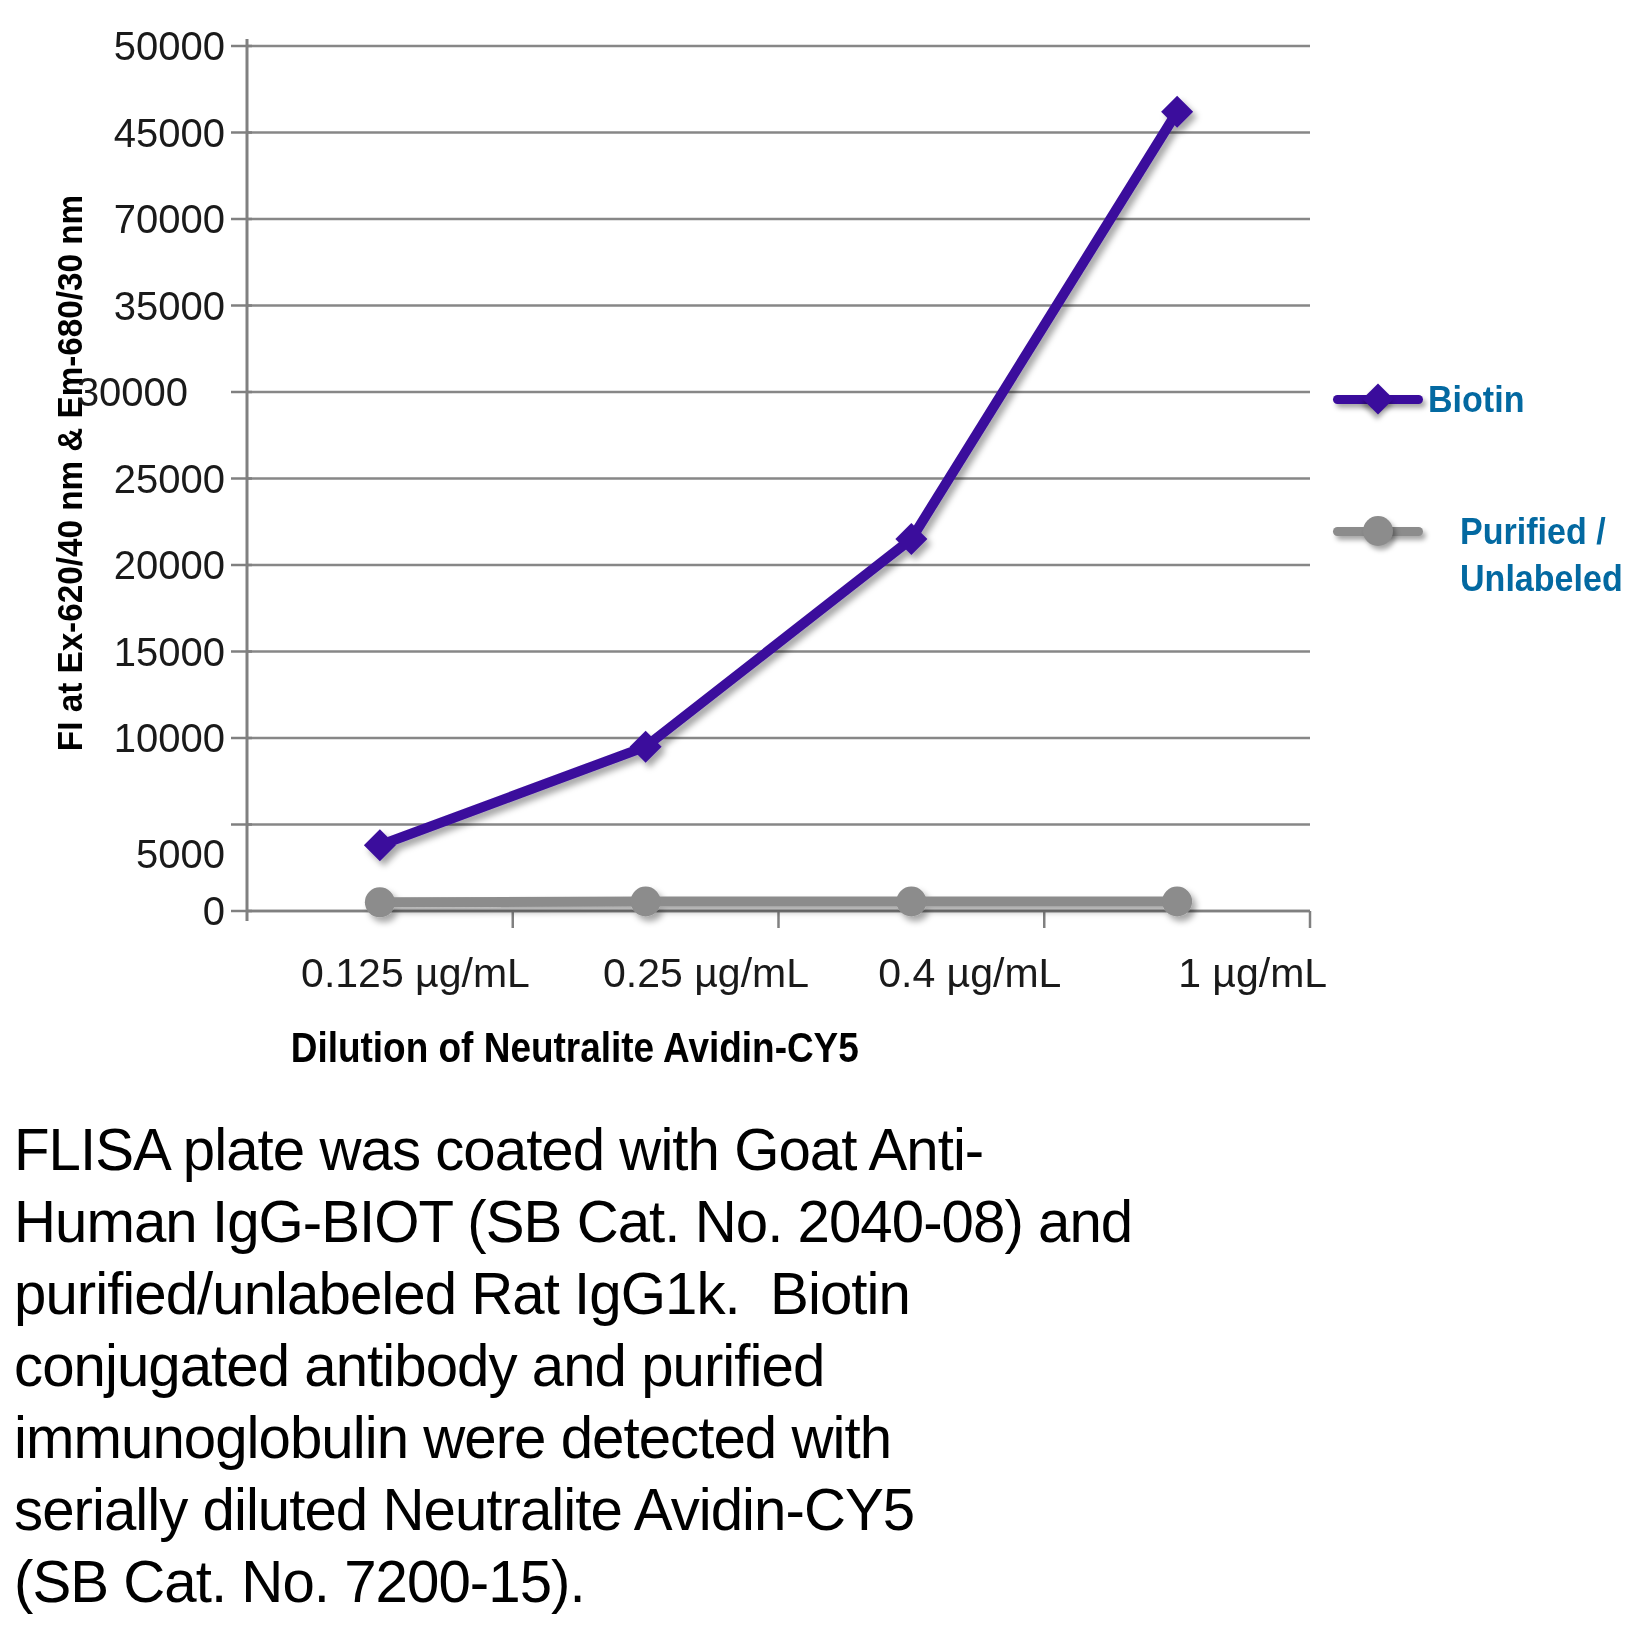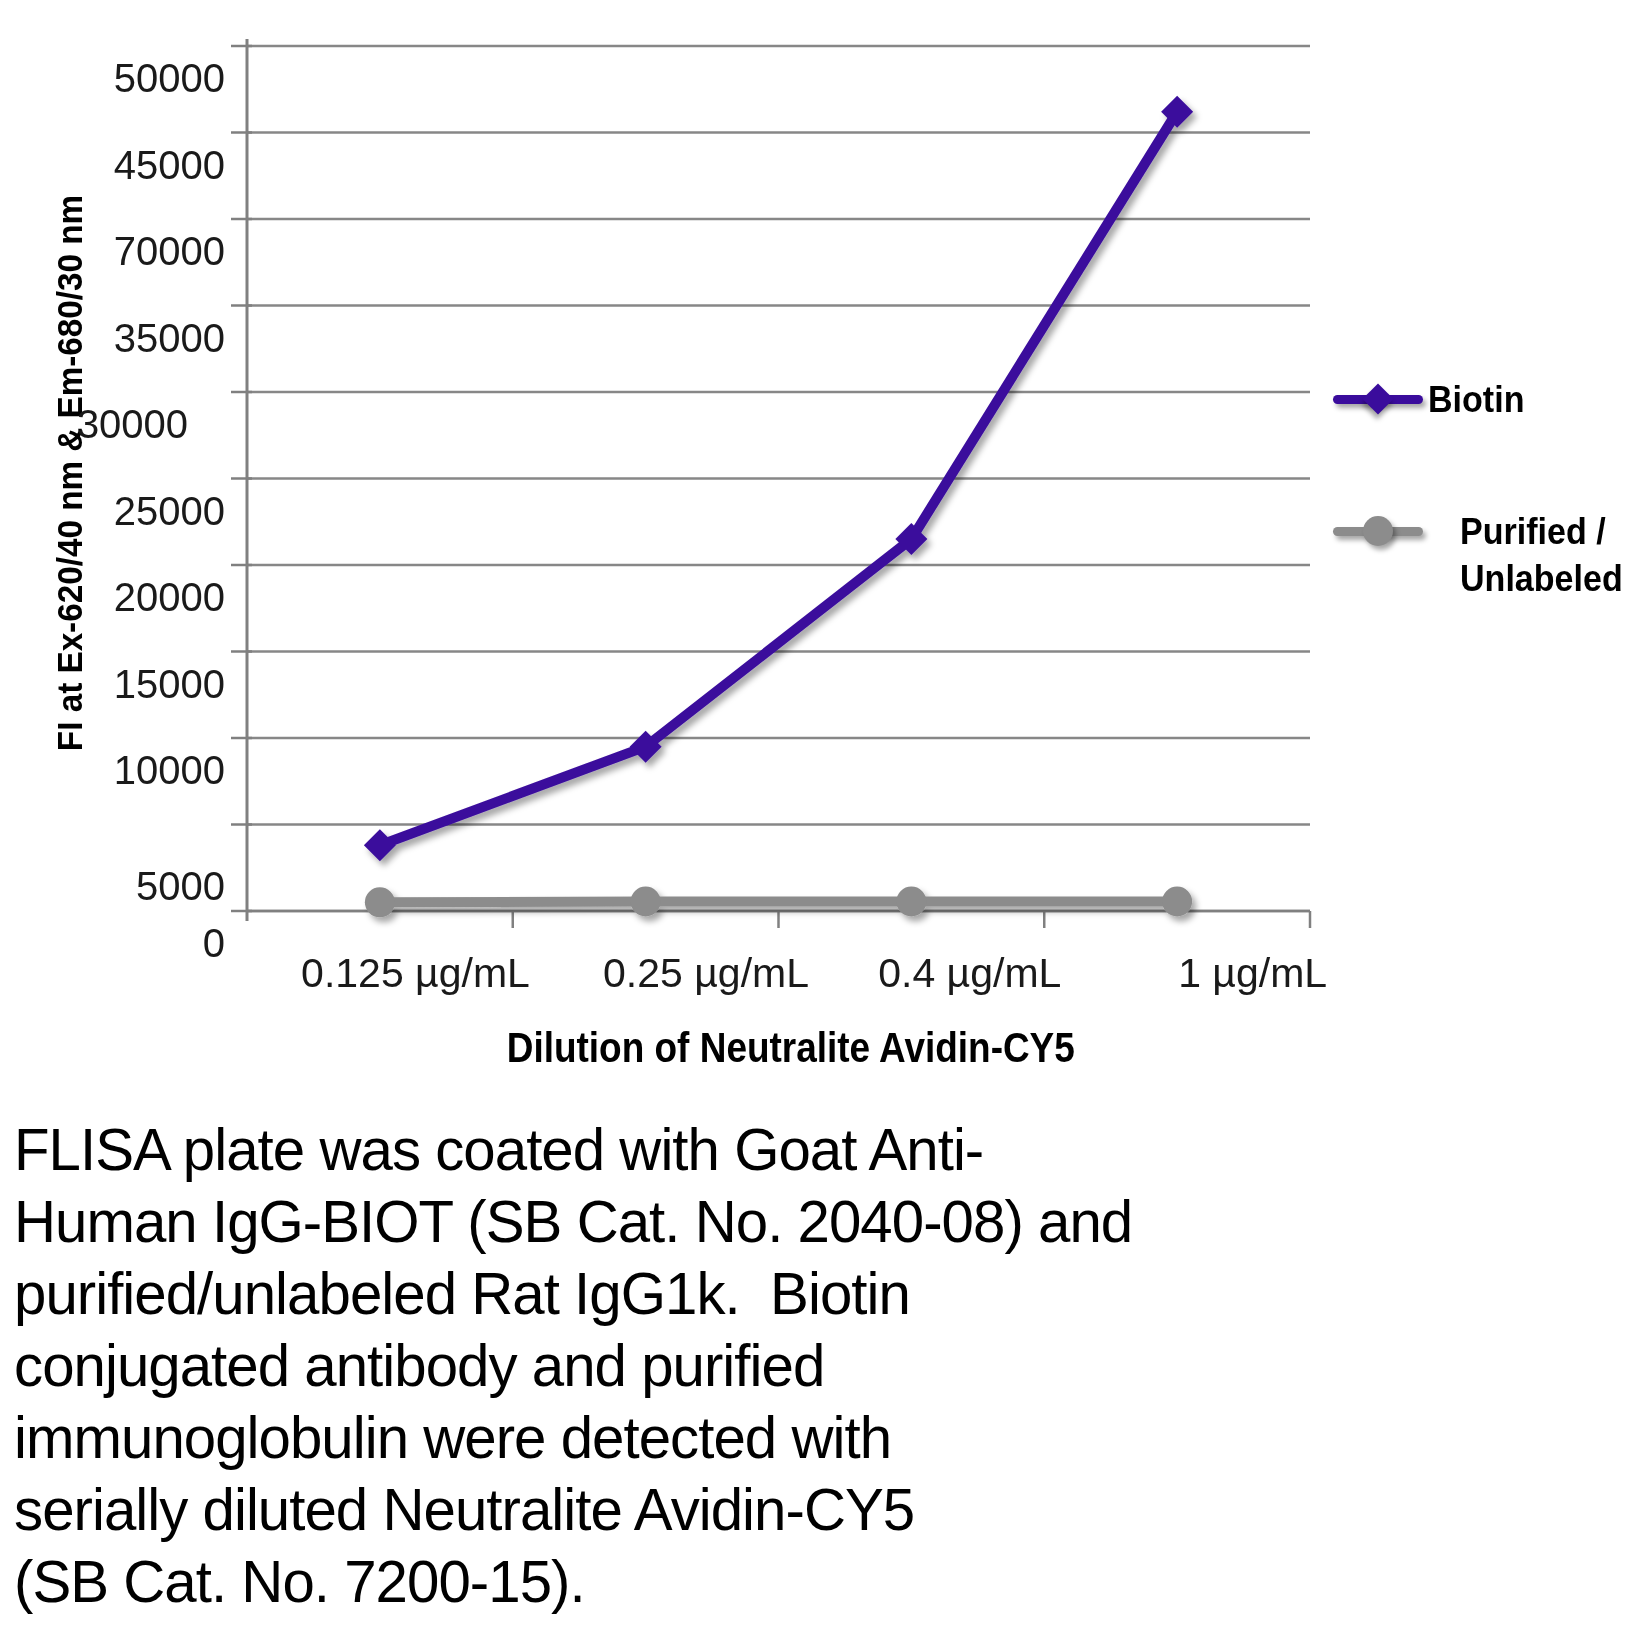--- a/index.html
+++ b/index.html
@@ -10,55 +10,55 @@
     font-family: "Liberation Sans", sans-serif;
     color: #1a1a1a;
     overflow: hidden;
   }
   .figure { position: absolute; inset: 0; background: #ffffff; }
   #plot-svg { position: absolute; left: 0; top: 0; }
 
   .ytick {
     position: absolute; left: 40px; width: 185px;
     text-align: right; font-size: 40px; line-height: 48px;
-    color: #1a1a1a; white-space: nowrap; margin-top: 32px;
+    color: #1a1a1a; white-space: nowrap;
   }
   .xtick {
     position: absolute; width: 300px; text-align: right;
     font-size: 41px; line-height: 50px; color: #1a1a1a; white-space: nowrap;
   }
   .y-axis-title {
     position: absolute; left: 70px; top: 473px;
     transform: translate(-50%,-50%) rotate(-90deg) scaleX(0.95);
     font-weight: bold; font-size: 35px; white-space: nowrap; color: #000;
   }
   .x-axis-title {
-    position: absolute; left: 259px; top: 1024px; width: 1063px;
-    text-align: center; white-space: nowrap;
+    position: absolute; left: 252px; top: 1024px; width: 1063px;
+    white-space: nowrap;
   }
   .x-axis-title span {
     display: inline-block; font-weight: bold; font-size: 42px;
     transform: scaleX(0.88); transform-origin: center; color: #000;
   }
   .legend-swatch-line {
     position: absolute; height: 9px; width: 90px; border-radius: 5px;
     box-shadow: 3px 4px 5px rgba(0,0,0,0.35);
   }
   .legend-marker-diamond {
     position: absolute; width: 22px; height: 22px;
     transform: rotate(45deg);
     box-shadow: 3px 4px 5px rgba(0,0,0,0.35);
   }
   .legend-marker-circle {
     position: absolute; width: 30px; height: 30px; border-radius: 50%;
     box-shadow: 3px 4px 5px rgba(0,0,0,0.35);
   }
   .legend-label {
     position: absolute; left: 1428px; font-weight: bold; font-size: 37px;
-    line-height: 47px; color: #000000; white-space: nowrap;
+    line-height: 47px; color: #0369a1; white-space: nowrap;
   }
   .legend-label .lbl-line { transform: scaleX(0.92); transform-origin: 0 50%; }
   .caption-line {
     position: absolute; left: 14px; white-space: pre;
     font-size: 60px; line-height: 72px; letter-spacing: -1px; color: #000;
     transform: scaleX(0.97); transform-origin: 0 0;
   }
 </style>
 </head>
 <body>

